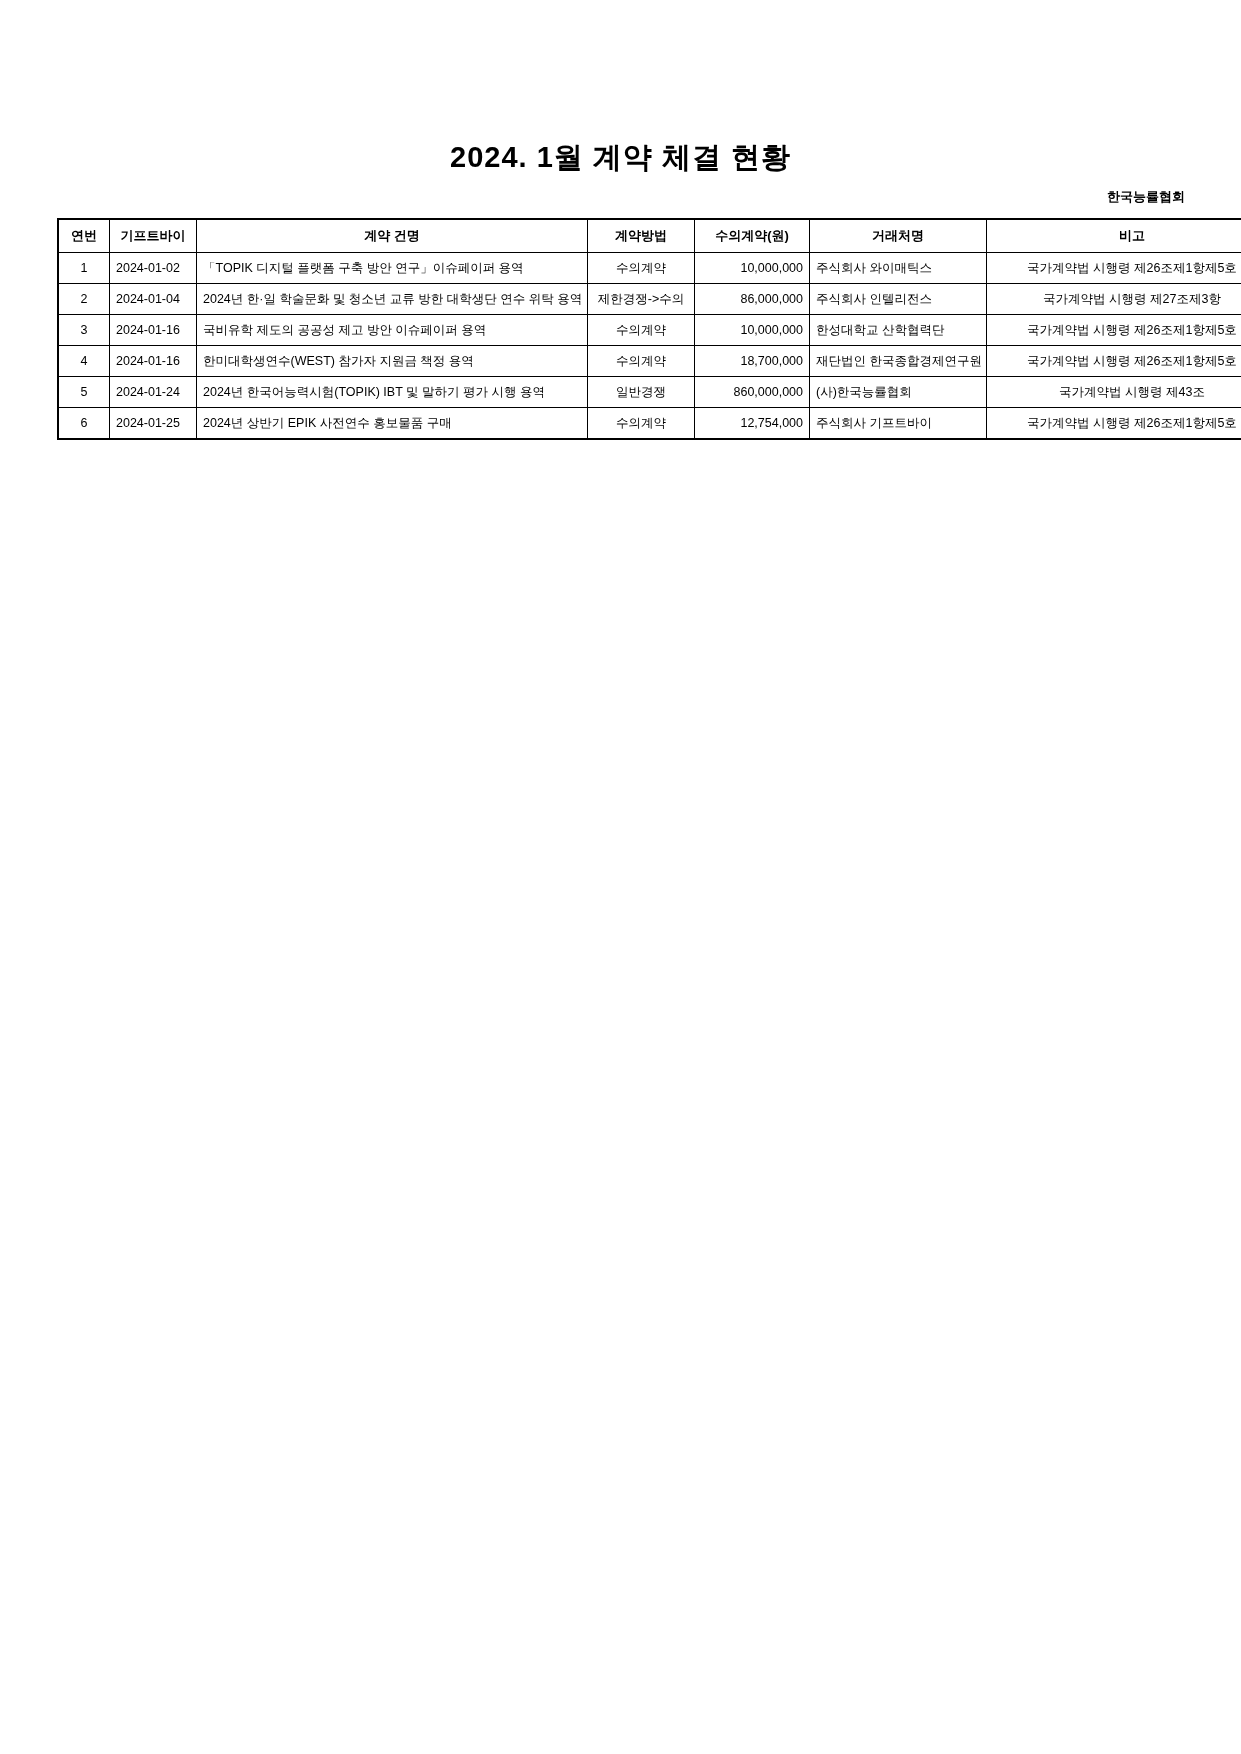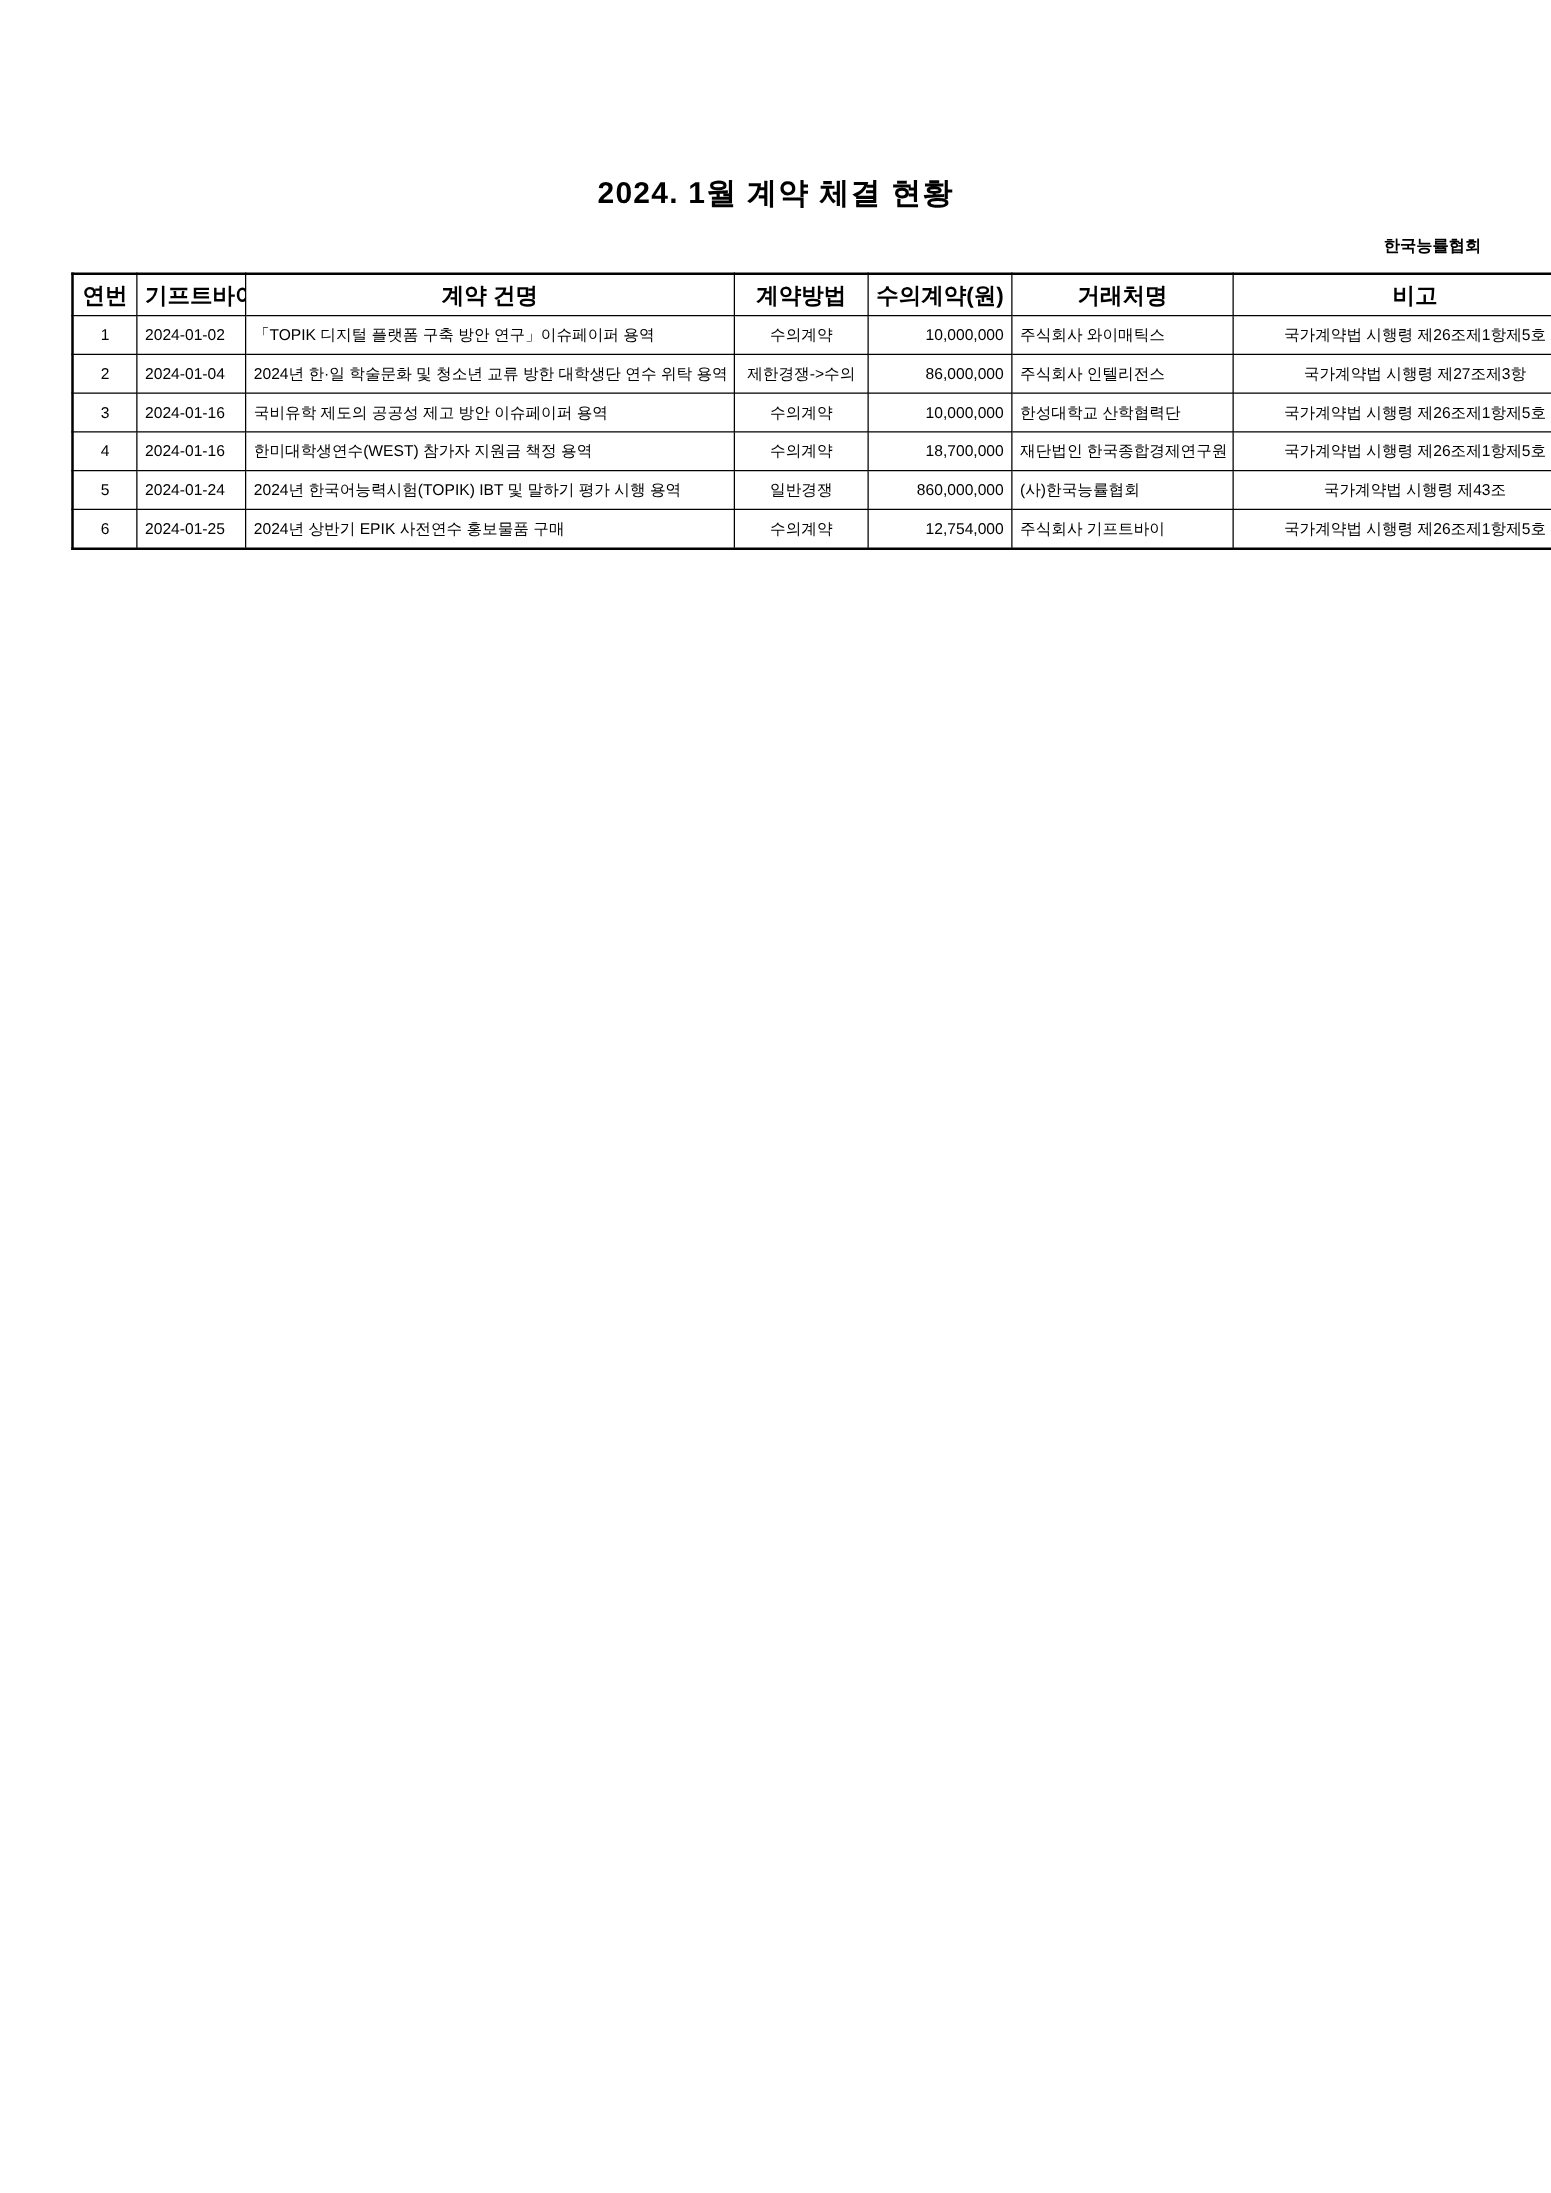--- a/index.html
+++ b/index.html
@@ -15,21 +15,21 @@
     height: 1754px;
     background: #ffffff;
     overflow: hidden;
   }
   .doc-title {
     position: absolute;
     top: 138px;
     left: 0;
     width: 100%;
     text-align: center;
-    font-size: 24px;
+    font-size: 29px;
     font-weight: bold;
     letter-spacing: 1px;
   }
   .org-label {
     position: absolute;
     top: 188px;
     left: 57px;
     width: 1128px;
     text-align: right;
     font-size: 13px;
@@ -53,21 +53,21 @@
     white-space: nowrap;
     background: #ffffff;
   }
   .contract-table {
     border: 2px solid #000000;
   }
   .contract-table thead th {
     font-weight: bold;
     text-align: center;
     height: 32px;
-    font-size: 18px;
+    font-size: 13px;
     margin-top: 28px;
   }
   
   .col-no     { width: 38px;  }
   .col-date   { width: 74px;  }
   .col-name   { width: 378px; }
   .col-method { width: 94px;  }
   .col-amount { width: 102px; }
   .col-vendor { width: 164px; }
   .col-note   { width: 278px; }

